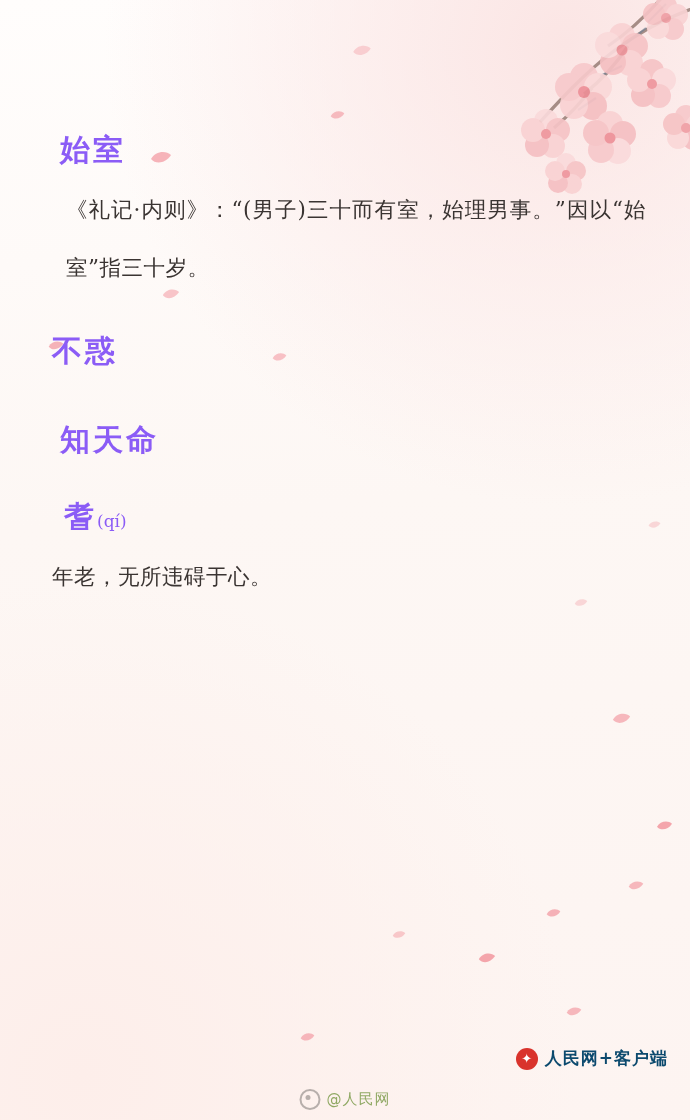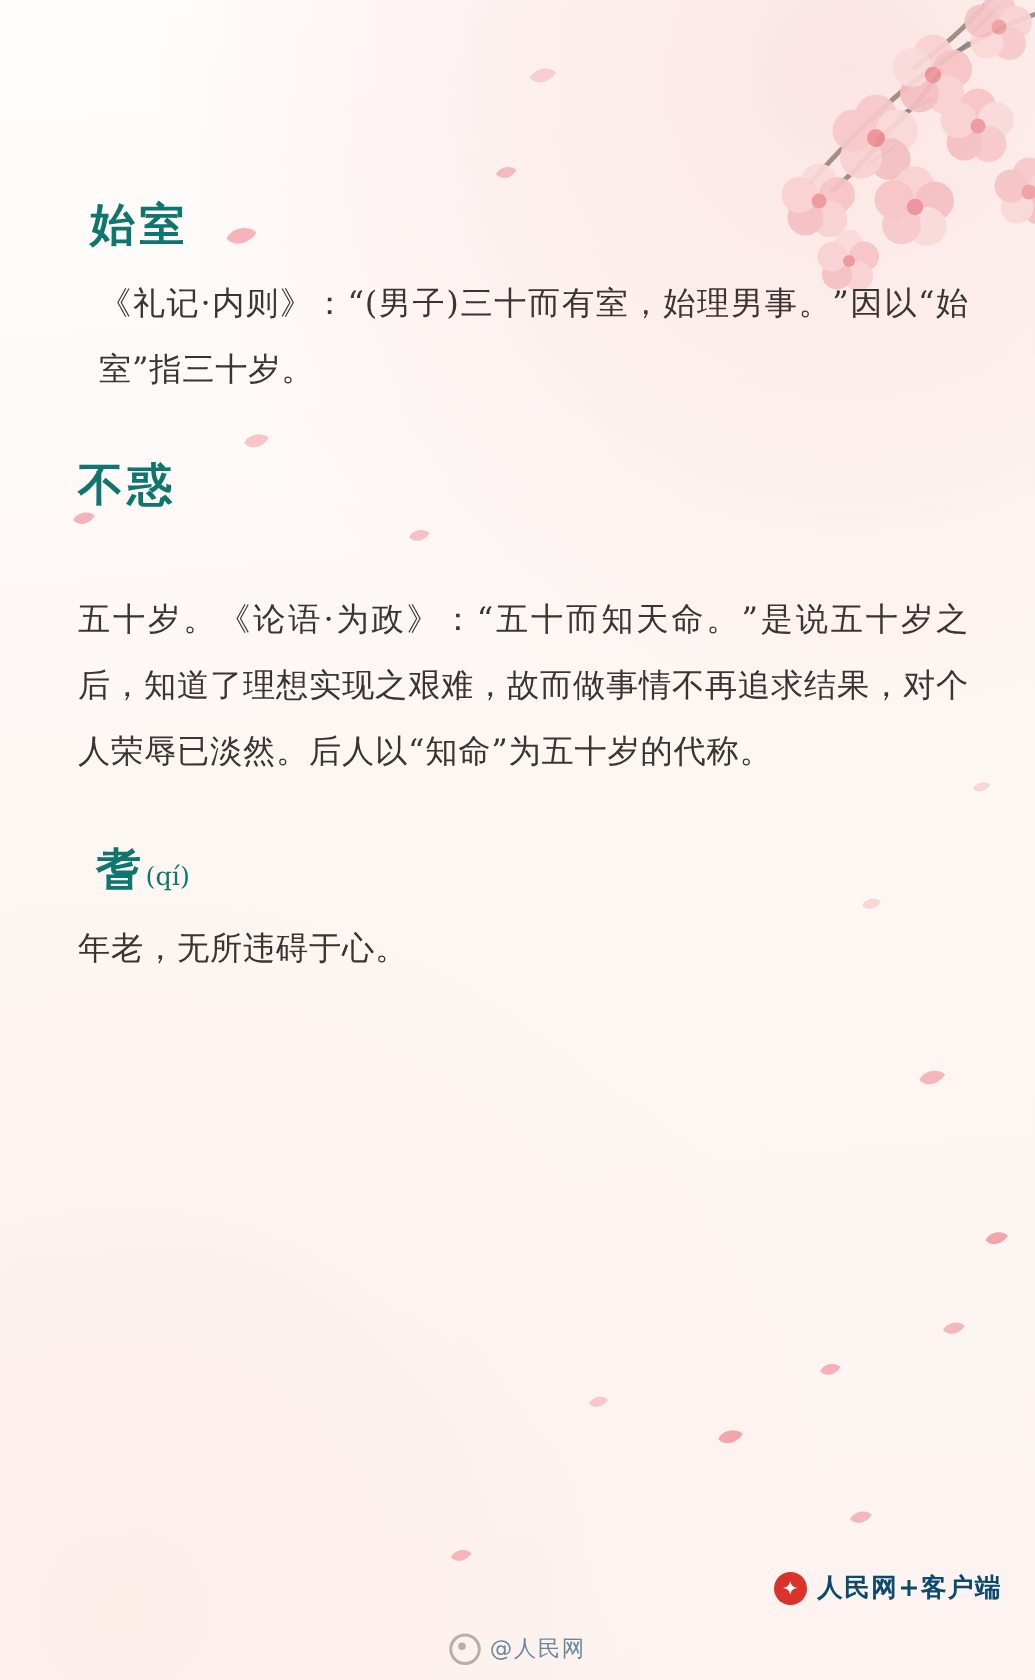--- a/index.html
+++ b/index.html
@@ -48,34 +48,34 @@
     box-sizing: border-box;
   }
 
   .entry {
     margin-bottom: 26px;
   }
 
   .term {
     font-size: 30px;
     font-weight: bold;
-    color: #0f766e;
+    color: #8b5cf6;
     letter-spacing: 3px;
     margin: 0 0 10px 0;
     font-family: "DejaVu Serif", "Liberation Serif", serif;
   }
   .term .pinyin {
     font-size: 17px;
     font-weight: normal;
     letter-spacing: 0;
   }
 
   .body-text {
     font-size: 21.5px;
-    line-height: 44px;
+    line-height: 58px;
     color: #3a3432;
     letter-spacing: 0.5px;
     margin: 0;
     text-align: justify;
     font-family: "DejaVu Serif", "Liberation Serif", serif;
   }
 
   .entry-1 .term { margin-left: 8px; }
   .entry-1 .body-text { padding-left: 14px; }
   .entry-3 .term { margin-left: 8px; }
@@ -139,21 +139,21 @@
     position: absolute;
     width: 5px;
     height: 5px;
     border-radius: 50%;
     background: #8d8784;
     top: 4px;
     left: 4px;
   }
   .weibo-badge .weibo-text {
     font-size: 15px;
-    color: #0c4a6e;
+    color: #4d7c0f;
     letter-spacing: 1px;
     font-family: "DejaVu Sans", "Liberation Sans", sans-serif;
   }
 </style>
 </head>
 <body>
 
 <div class="bg"></div>
 
 <svg class="branch" viewBox="0 0 330 270" xmlns="http://www.w3.org/2000/svg">
@@ -291,21 +291,21 @@
   <div class="entry entry-1">
     <h2 class="term">始室</h2>
     <p class="body-text">《礼记·内则》：“(男子)三十而有室，始理男事。”因以“始室”指三十岁。</p>
   </div>
 
   <div class="entry entry-2">
     <h2 class="term">不惑</h2>
   </div>
 
   <div class="entry entry-3">
-    <p class="body-text">五十岁。《论语·为政》：“五十而知天命。”是说五十岁之后，知道了理想实现之艰难，故而做事情不再追求结果，对个人荣辱已淡然。后人以“知命”为五十岁的代称。</p>
+    <h2 class="term">知天命</h2>
   </div>
 
 
   <div class="entry entry-5">
     <h2 class="term"><span>耆</span><span class="pinyin">(qí)</span></h2>
     <p class="body-text">年老，无所违碍于心。</p>
   </div>
 
 </div>
 

